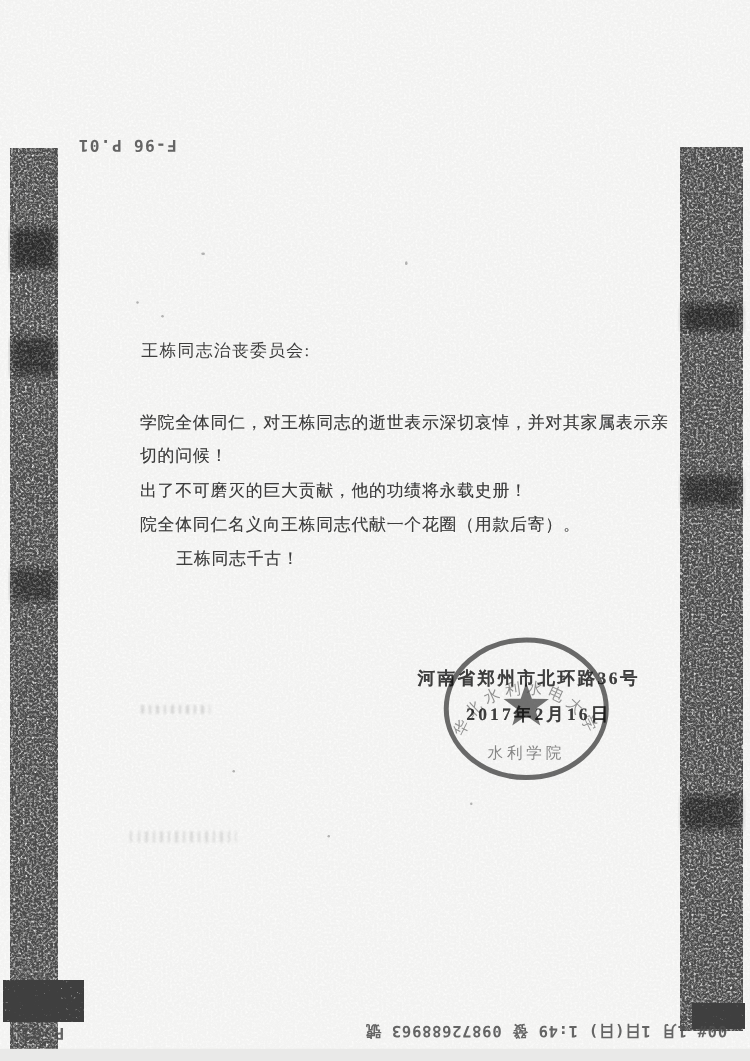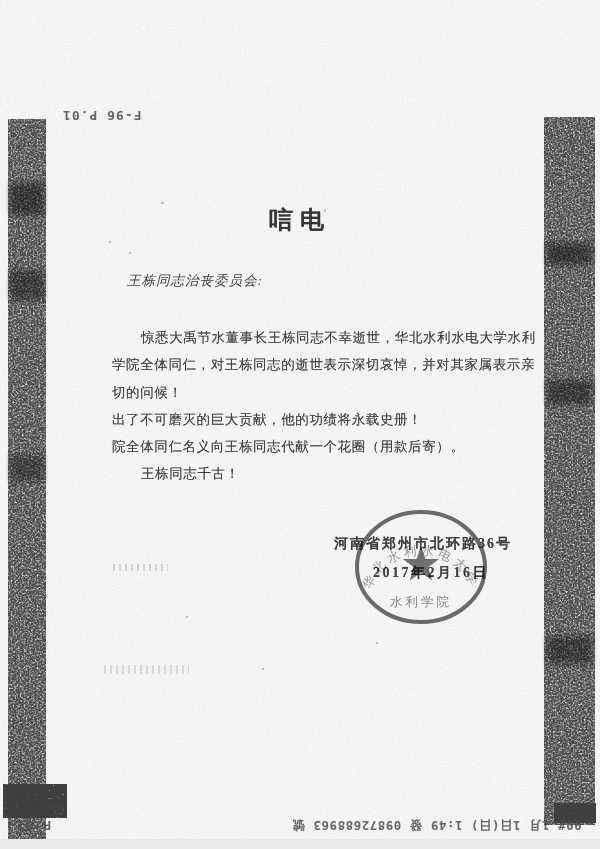--- a/index.html
+++ b/index.html
@@ -20,22 +20,22 @@
   .fax-footer-line { left:292px; top:816px; font-size:12.5px; letter-spacing:.5px; }
   .fax-bl-marker   { left:16px;  top:818px; font-size:13px; letter-spacing:1px; }
 
   .doc-title {
     position:absolute; top:204px; left:0; width:100%; text-align:center;
     font-family:"Liberation Sans", sans-serif; font-weight:700;
     font-size:24px; letter-spacing:7px; color:#353535;
     text-shadow:0 0 .6px rgba(40,40,40,.5);
   }
   .salutation {
-    position:absolute; left:127px; top:272px;
-    font-size:13.5px; letter-spacing:1px;font-style:italic;
+    position:absolute; left:113px; top:272px;
+    font-size:13.5px; letter-spacing:1px;
   }
   .body-block {
     position:absolute; left:112px; top:324px; width:402px;
     font-size:13.5px; line-height:27.3px; letter-spacing:.6px;
     text-shadow:0 0 .5px rgba(50,50,50,.45);
   }
   .line { white-space:nowrap; }
   .line.indent { text-indent:29px; }
 
   .signature {
@@ -91,26 +91,24 @@
 
     <rect x="547" y="150" width="45" height="642" filter="url(#nz)"></rect>
     <rect x="547" y="243" width="45" height="22" fill="#0b0b0b" opacity="0.5" filter="url(#soft)"></rect>
     <rect x="547" y="380" width="45" height="25" fill="#0b0b0b" opacity="0.45" filter="url(#soft)"></rect>
     <rect x="547" y="636" width="45" height="28" fill="#0b0b0b" opacity="0.45" filter="url(#soft)"></rect>
     <rect x="556" y="804" width="38" height="18" filter="url(#nzd)"></rect>
   </svg>
 
   <div class="fax-mark fax-top-marker">F-96 P.01</div>
 
-  <div class="doc-title">唁电</div>
 
   <div class="salutation">王栋同志治丧委员会:</div>
 
   <div class="body-block">
-    <div class="line indent">惊悉大禹节水董事长王栋同志不幸逝世，华北水利水电大学水利</div>
     <div class="line">学院全体同仁，对王栋同志的逝世表示深切哀悼，并对其家属表示亲</div>
     <div class="line">切的问候！</div>
     <div class="line">出了不可磨灭的巨大贡献，他的功绩将永载史册！</div>
     <div class="line">院全体同仁名义向王栋同志代献一个花圈（用款后寄）。</div>
     <div class="line indent">王栋同志千古！</div>
   </div>
 
   <div class="signature">
     <div class="sig-address">河南省郑州市北环路36号</div>
     <div class="sig-date">2017年2月16日</div>

